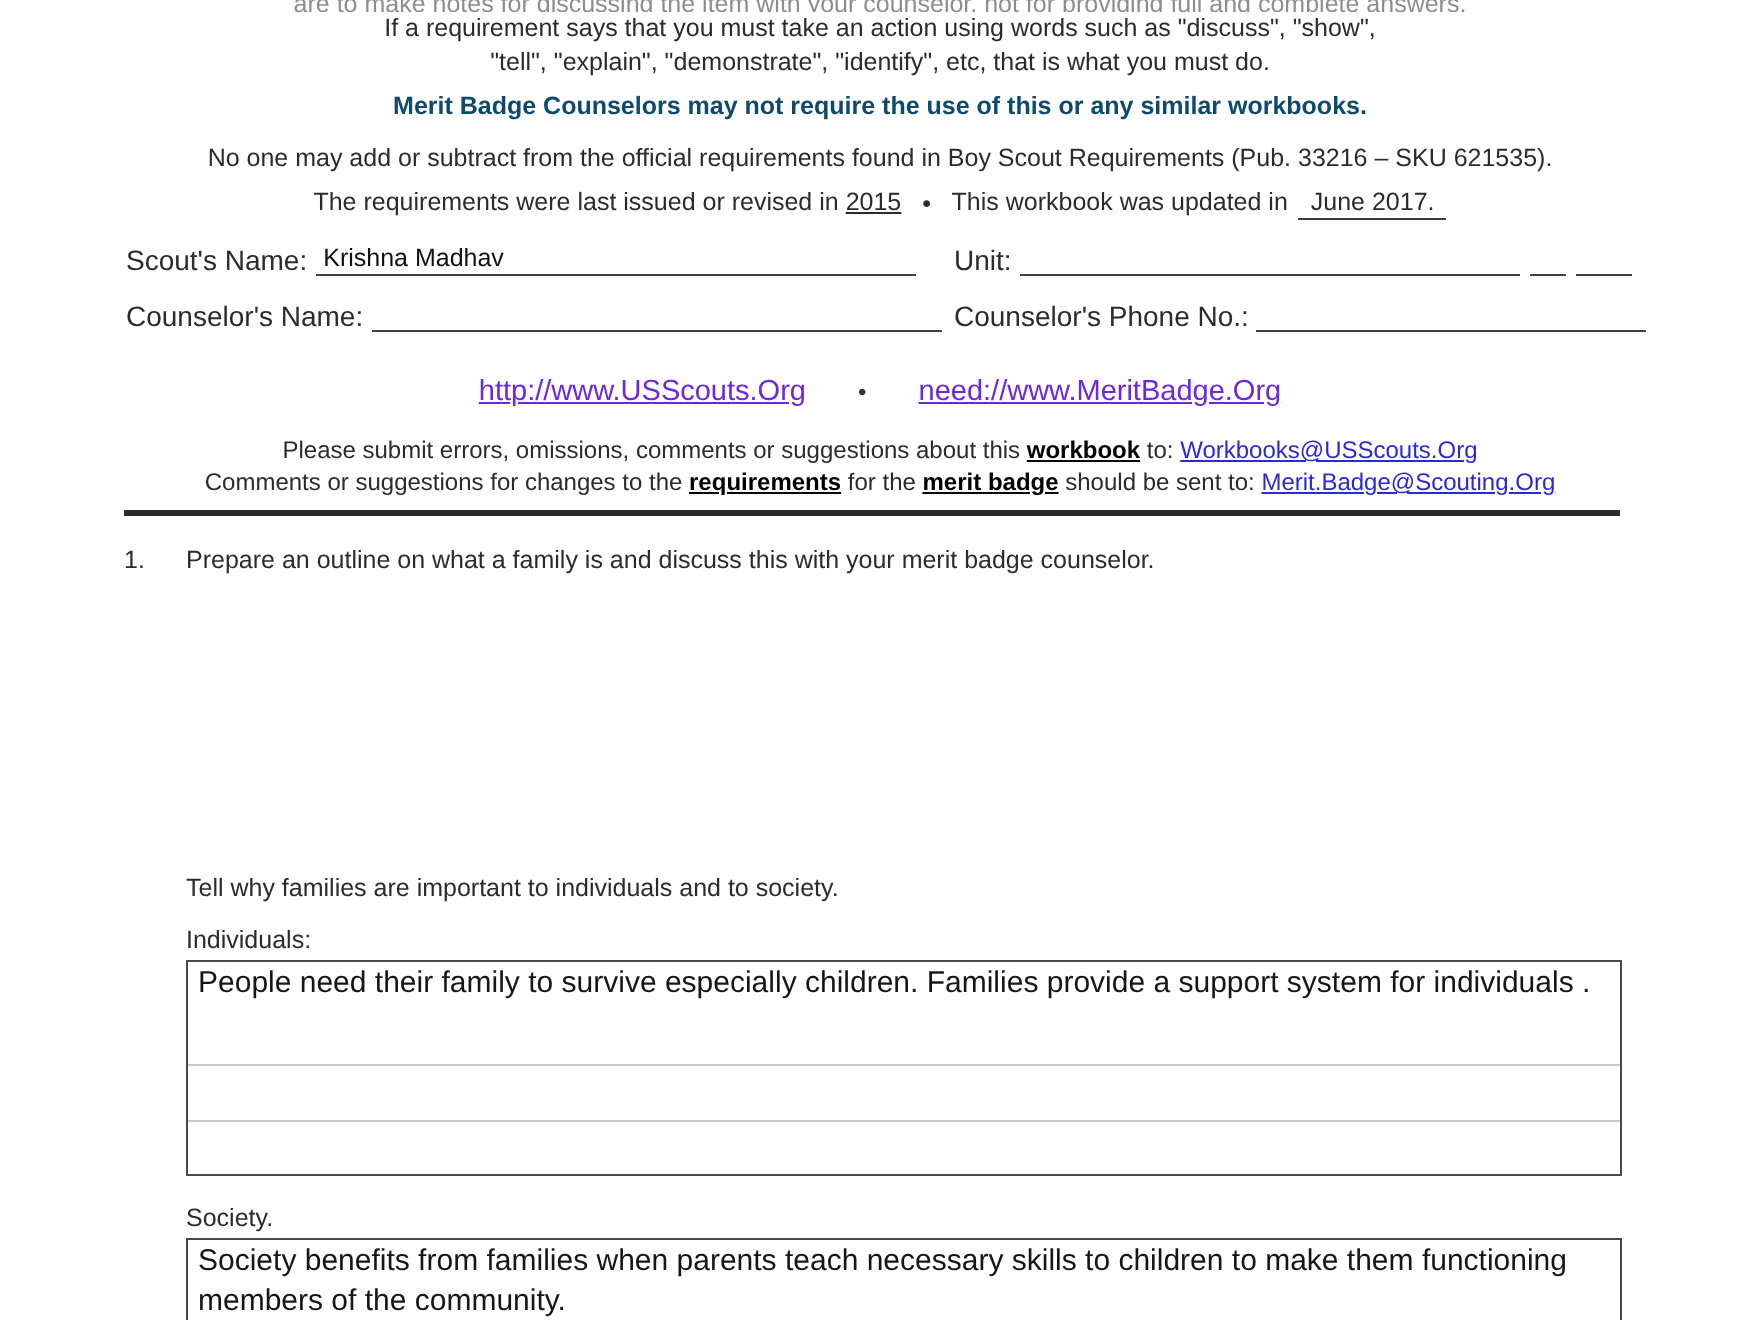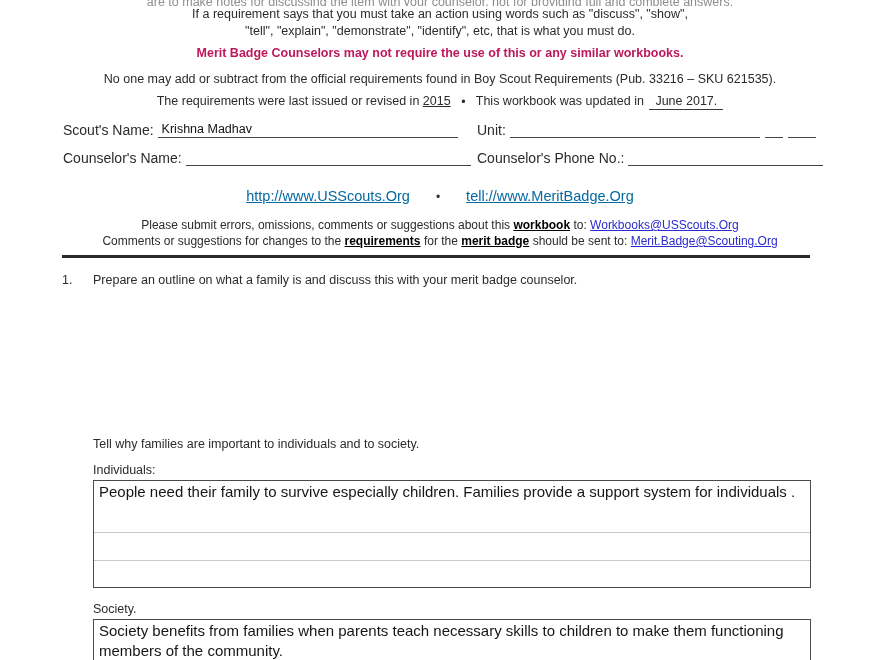--- a/index.html
+++ b/index.html
@@ -45,21 +45,21 @@
   .hdr-line {
     position: absolute;
     left: 0;
     width: 880px;
     text-align: center;
     white-space: nowrap;
   }
   .bold-note {
     font-weight: bold;
     font-size: 12.5px;
-    color: #be185d;
+    color: #0c4a6e;
   }
   .u {
     text-decoration: underline;
   }
   .dot-sep {
     display: inline-block;
     padding: 0 7px;
     vertical-align: middle;
   }
   .blank-under {
@@ -105,21 +105,21 @@
   }
 
   
   .links-row {
     position: absolute;
     width: 880px;
     text-align: center;
     font-size: 14.5px;
   }
   .weblink {
-    color: #0369a1;
+    color: #6d28d9;
     text-decoration: underline;
   }
   .linkdot {
     display: inline-block;
     padding: 0 22px;
     color: #333;
     font-size: 12px;
     vertical-align: middle;
   }
   .mail-row {
@@ -251,21 +251,21 @@
   <div class="field-row" style="left:477px; top:150px;">
     <span class="field-label">Counselor's Phone No.:</span>
     <span class="field-rule" style="width:195px;">
       <span class="field-value"></span>
     </span>
   </div>
 
   <div class="links-row" style="top:188px;">
     <a class="weblink" href="#">http://www.USScouts.Org</a>
     <span class="linkdot">•</span>
-    <a class="weblink" href="#">tell://www.MeritBadge.Org</a>
+    <a class="weblink" href="#">need://www.MeritBadge.Org</a>
   </div>
 
   <div class="mail-row" style="top:218px;">
     <span>Please submit errors, omissions, comments or suggestions about this</span>
     <span class="b-u">workbook</span>
     <span>to:</span>
     <a class="mail-link" href="#">Workbooks@USScouts.Org</a>
   </div>
 
   <div class="mail-row" style="top:234px;">

